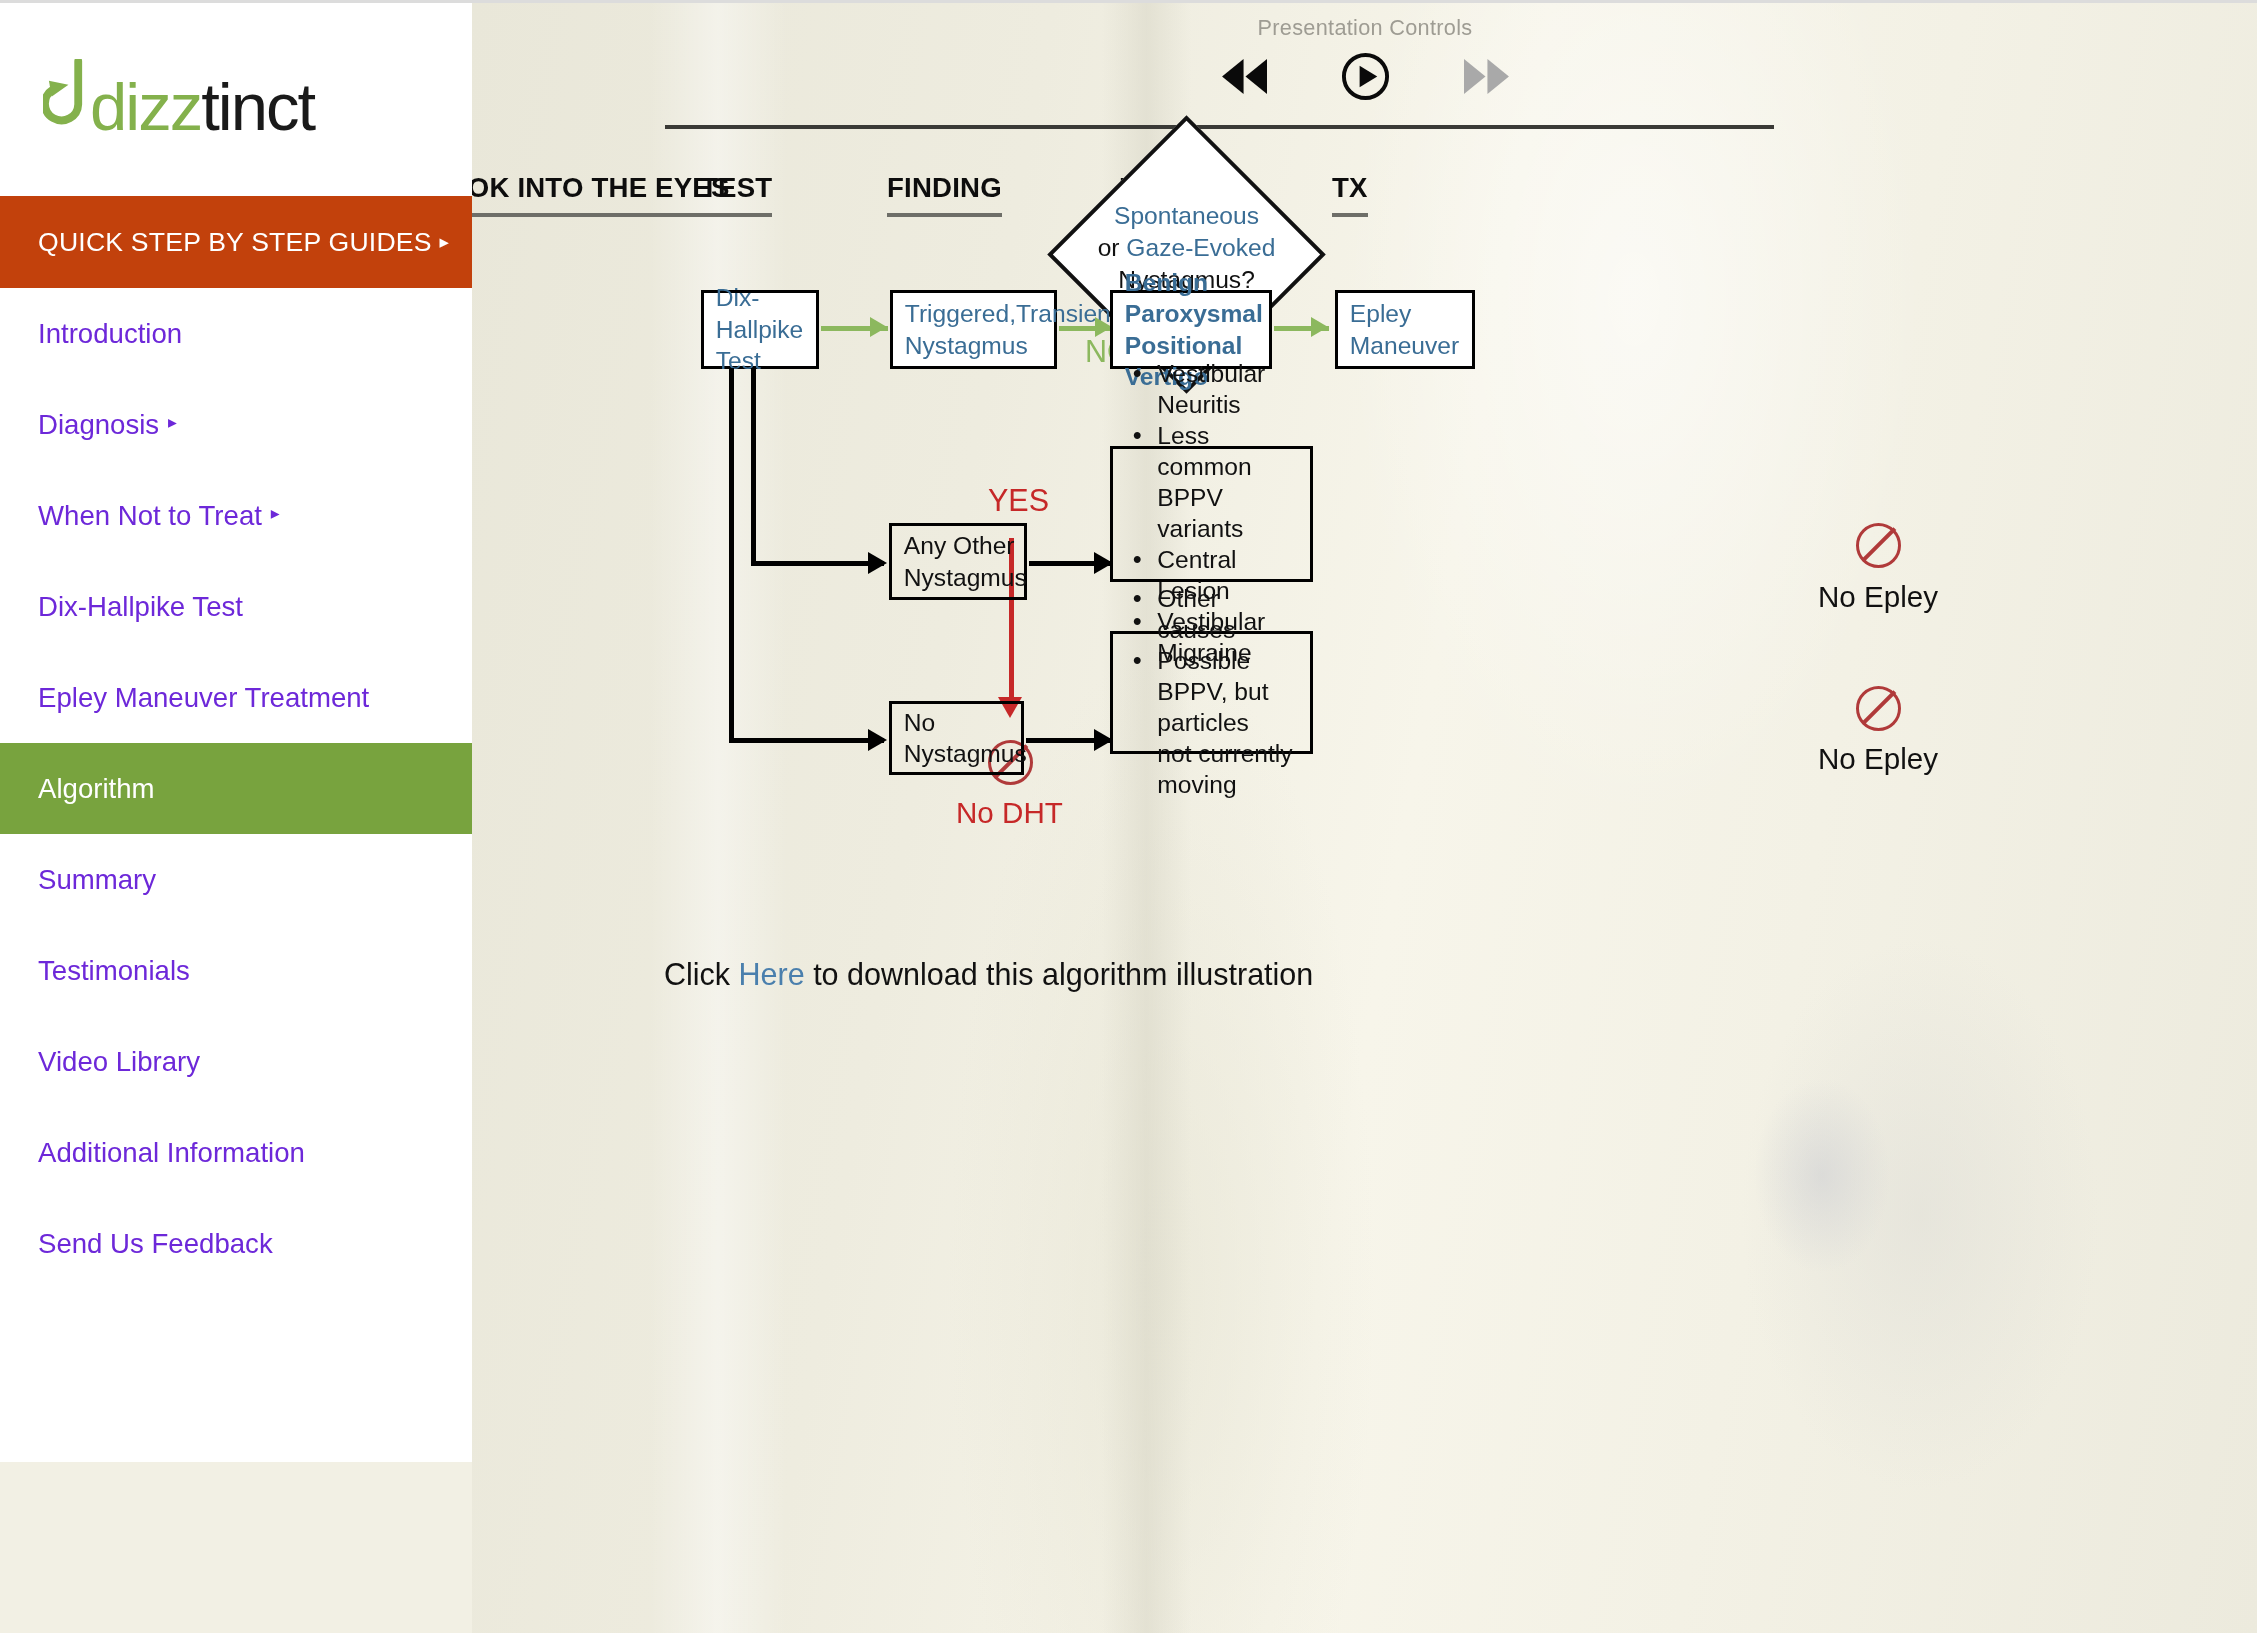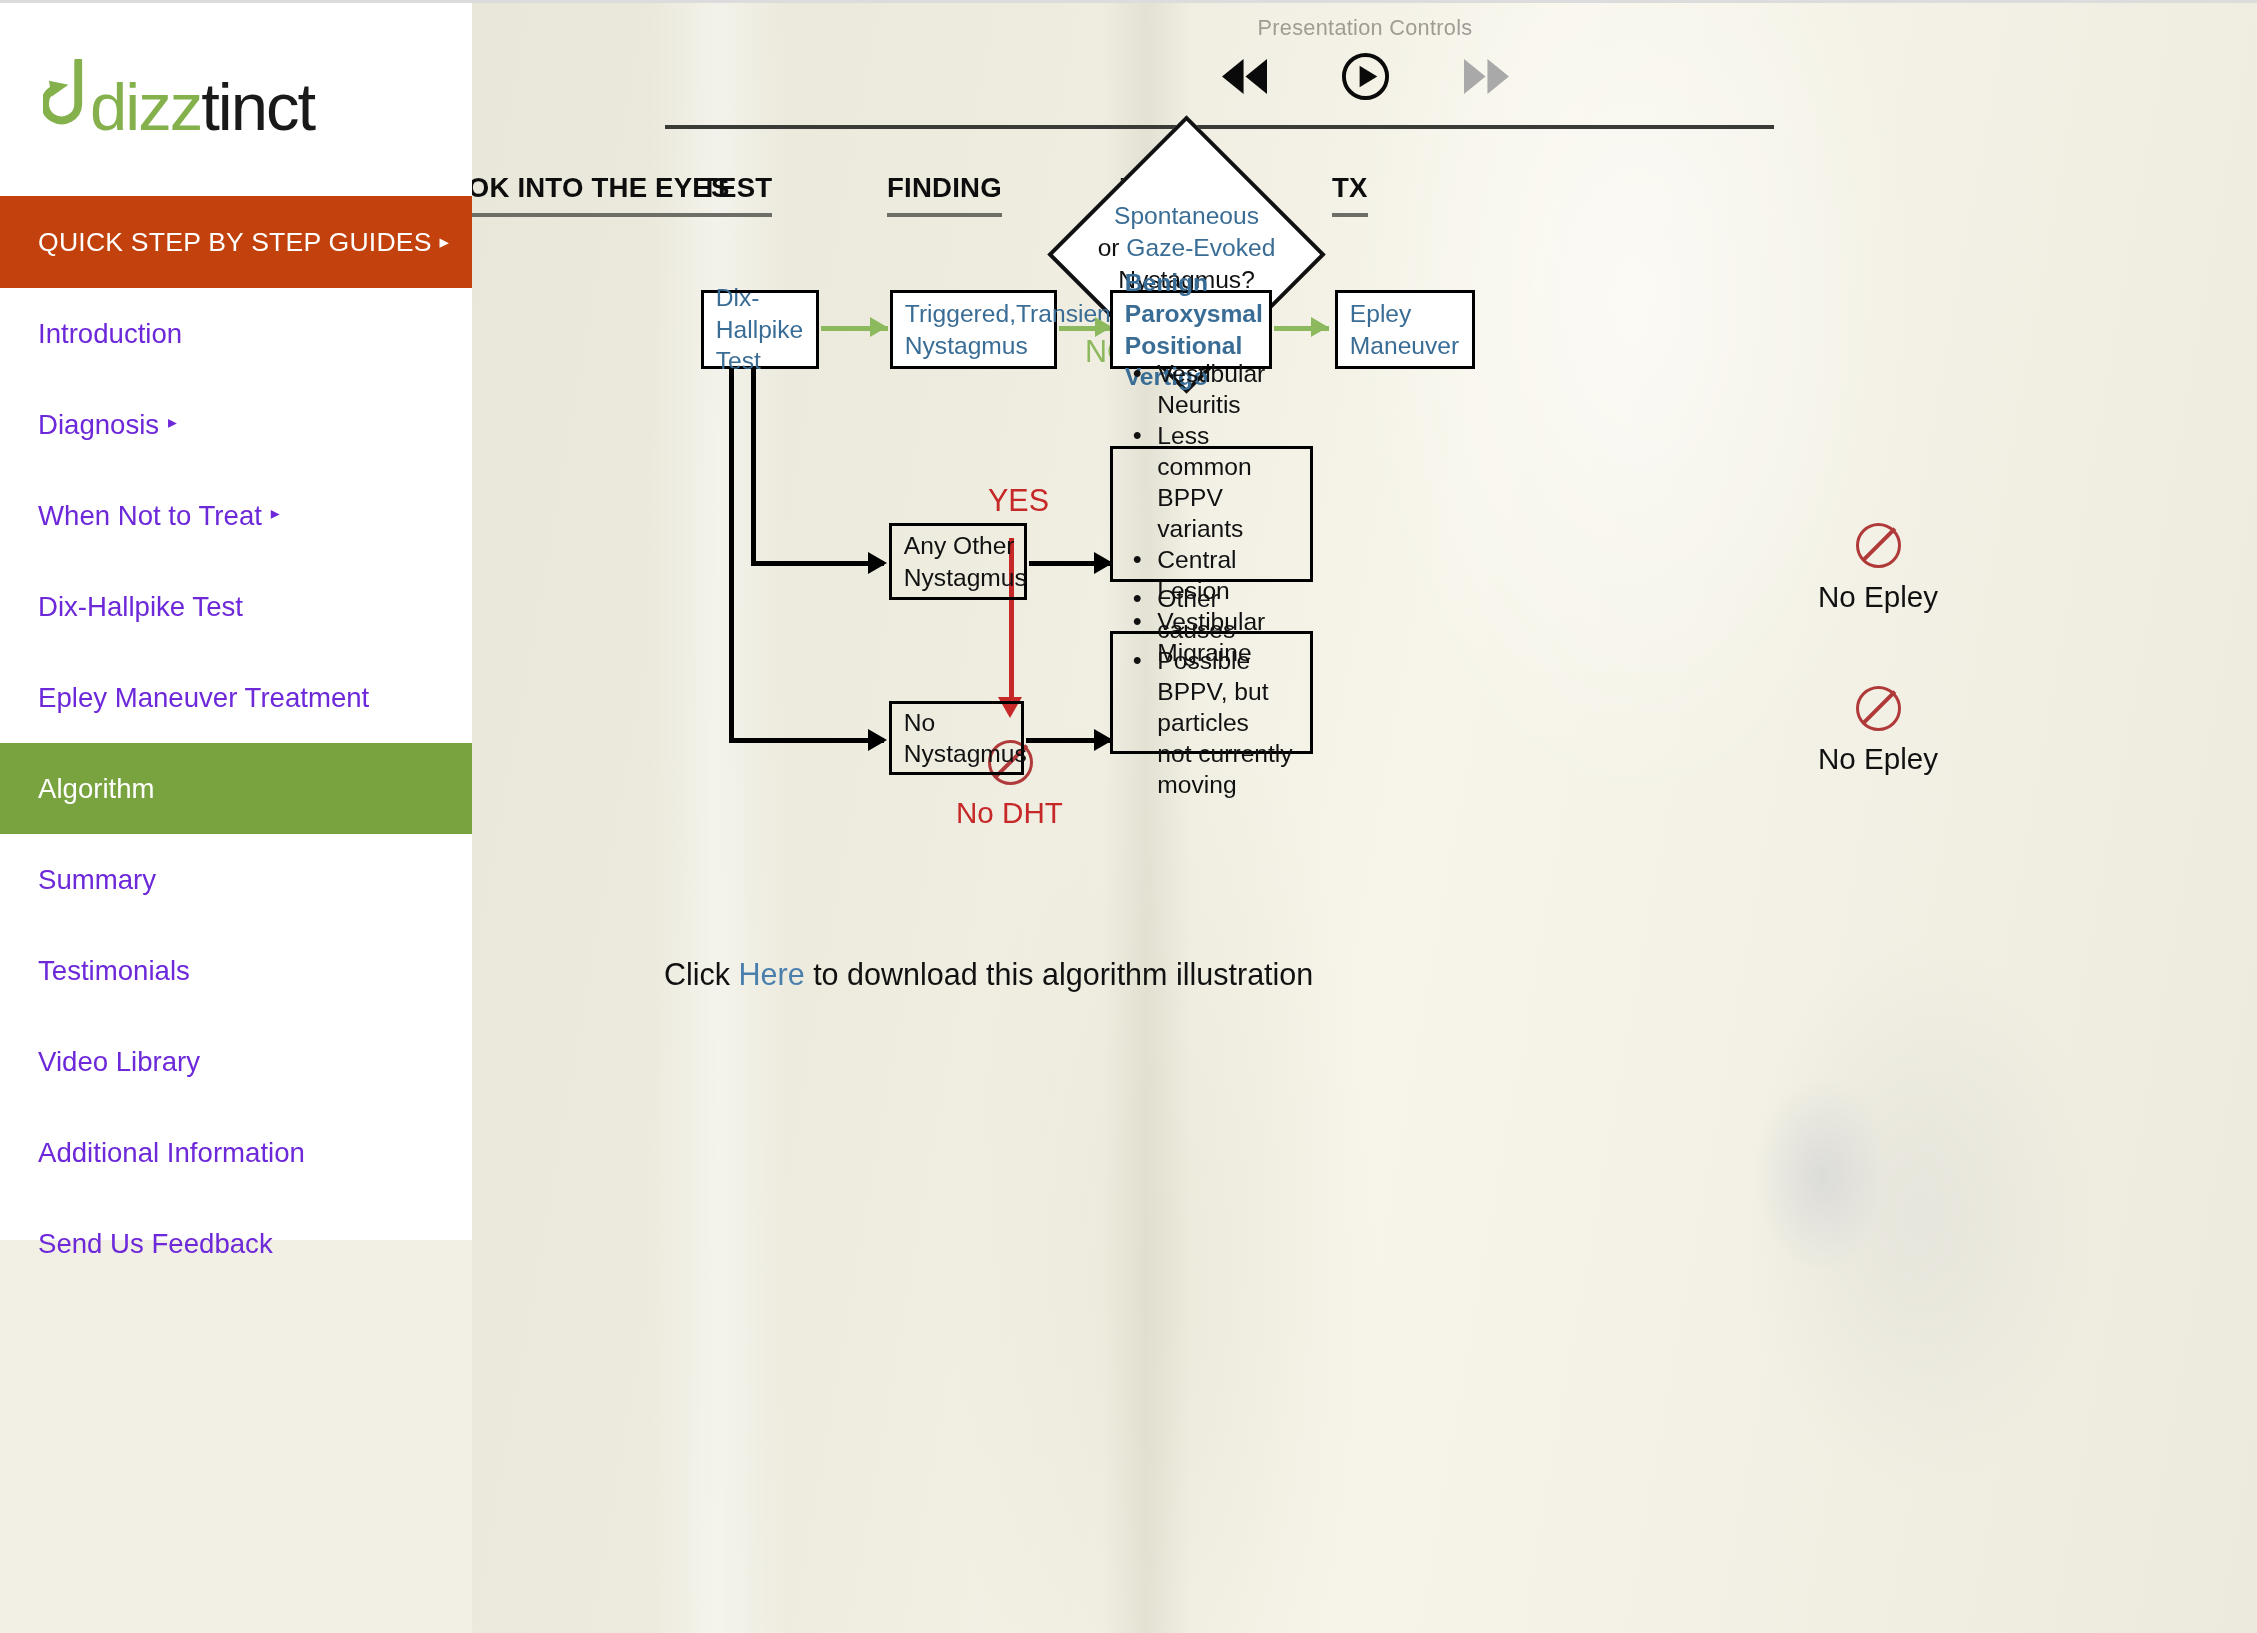--- a/index.html
+++ b/index.html
@@ -6,21 +6,21 @@
   html, body { width: 2258px; height: 1633px; overflow: hidden; }
   body {
     font-family: "Liberation Sans", sans-serif;
     background: #f2f0e4;
   }
   #root { position: relative; width: 2258px; height: 1633px; }
 
   
   #sidebar {
     position: absolute; left: 0; top: 0;
-    width: 472px; height: 1240px;
+    width: 472px; height: 1462px;
     background: #ffffff;
     border-top: 3px solid #dcdcdc;
     z-index: 5;
   }
   #logo-wrap {
     height: 193px;
     display: flex; align-items: center;
     padding-left: 43px;
   }
   .logo-text {

